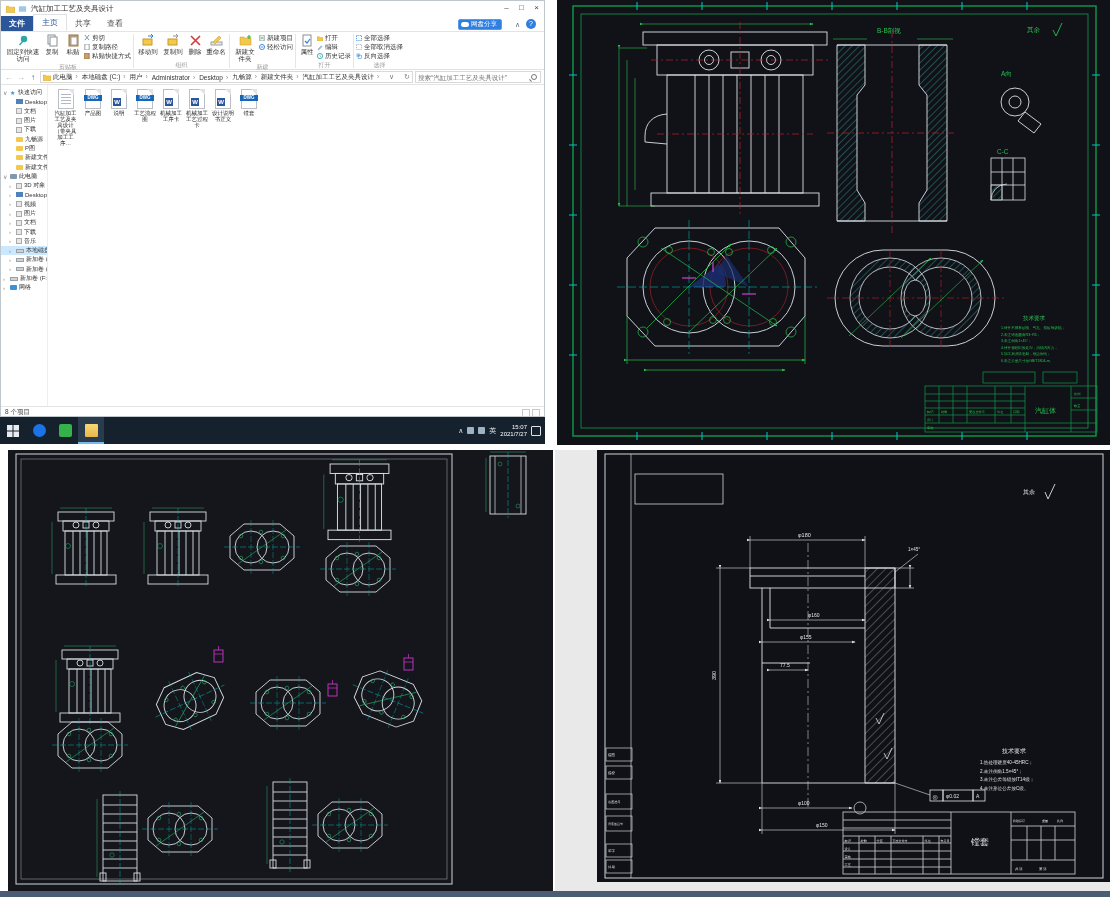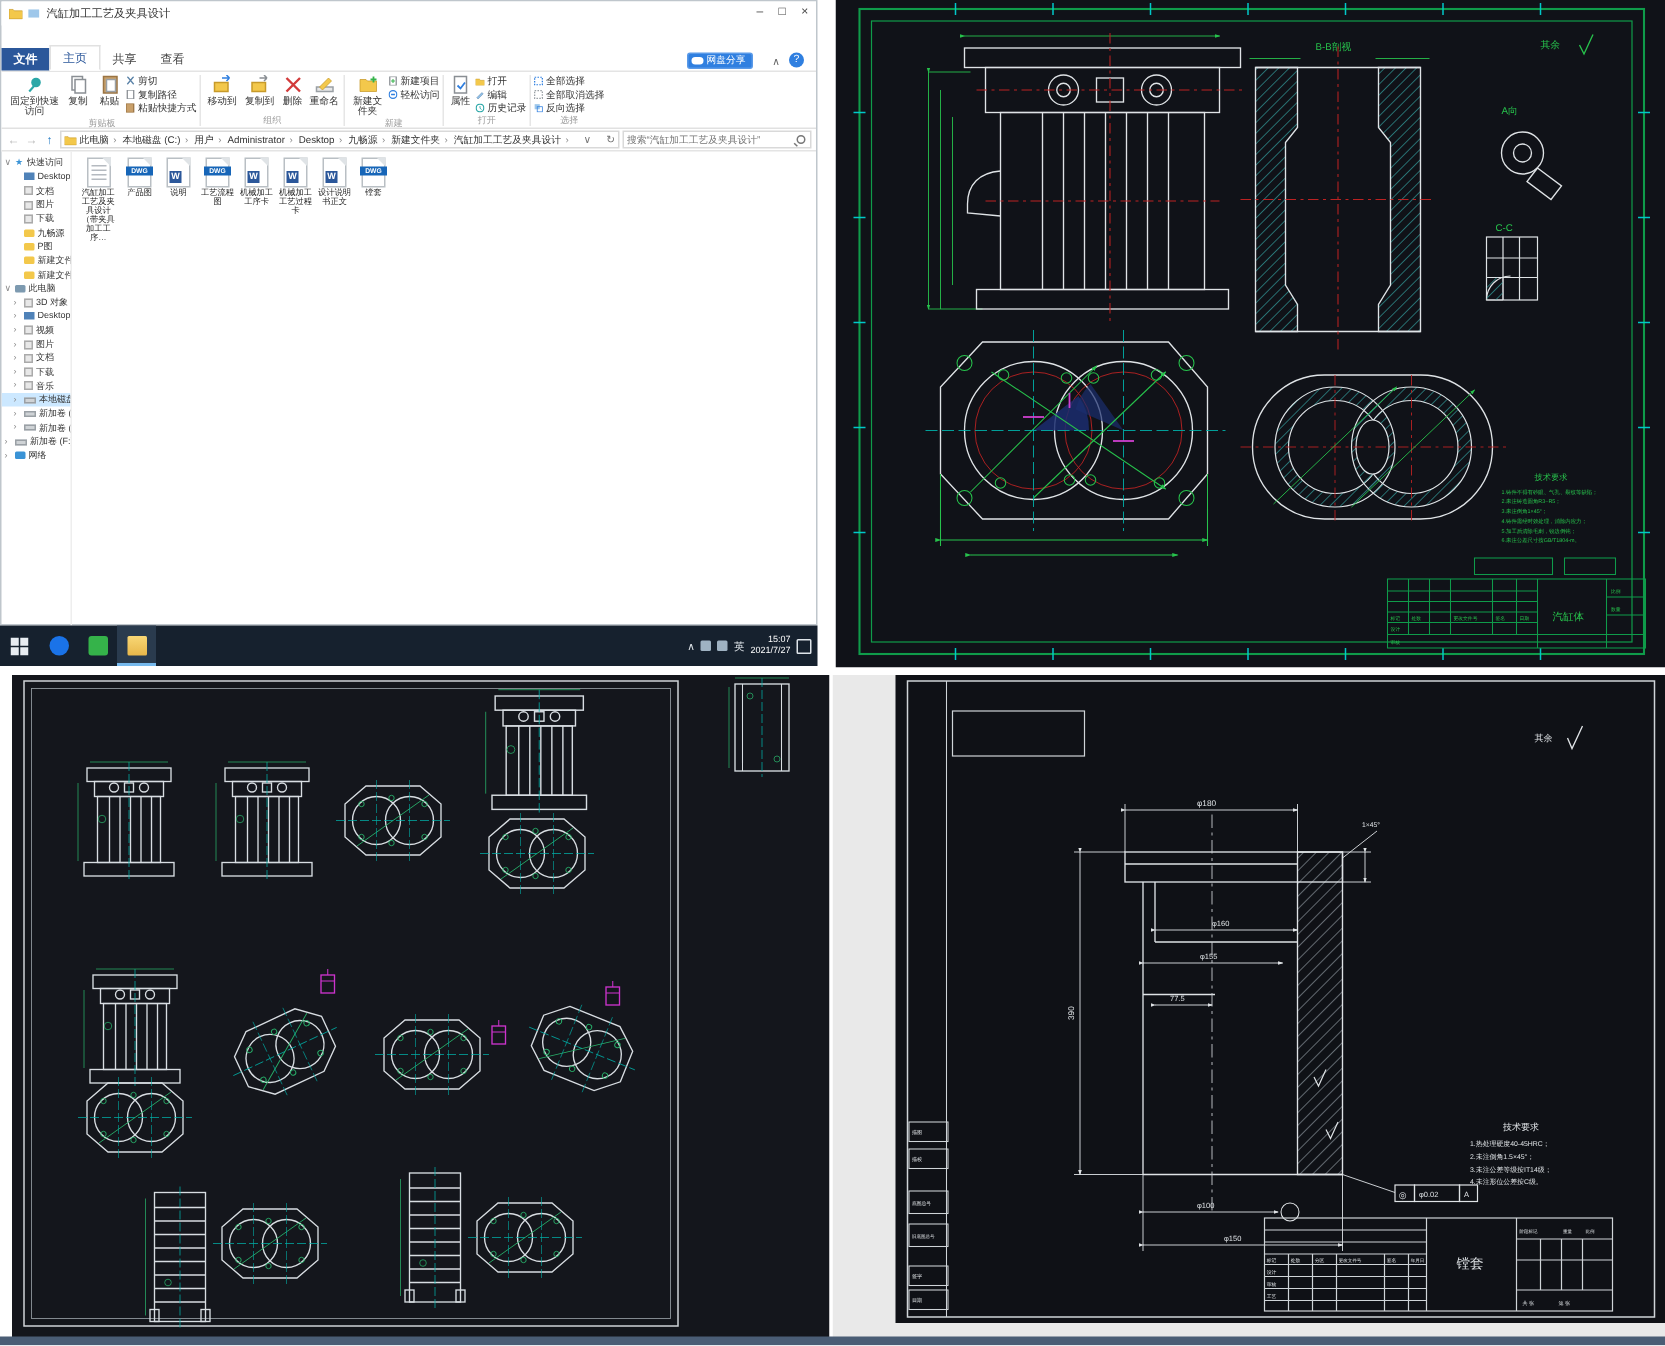--- a/index.html
+++ b/index.html
@@ -7,21 +7,21 @@
   body { font-family:"Liberation Sans","DejaVu Sans",sans-serif; }
   #stage { position:relative; width:1110px; height:897px; background:#fff; overflow:hidden; }
 
   
   #explorer { position:absolute; left:0; top:0; width:545px; height:417px; background:#fff; border:1px solid #bfc6cc; }
   .titlebar { position:relative; height:16px; background:#fff; display:flex; align-items:center; padding:0 2px; }
   .titlebar .title { font-size:7.5px; color:#333; margin-left:4px; white-space:nowrap; }
   .tb-ic { width:9px; height:8px; margin-left:3px; }
   .winctl { position:absolute; right:0; top:0; display:flex; }
   .wc { width:15px; height:14px; font-size:8px; color:#444; text-align:center; line-height:14px; }
-  .tabrow { position:relative; height:15px; background:#fff; border-bottom:1px solid #e4e4e4; display:flex; align-items:flex-end;margin-top:16px; }
+  .tabrow { position:relative; height:15px; background:#fff; border-bottom:1px solid #e4e4e4; display:flex; align-items:flex-end; }
   .tab { font-size:8px; padding:2px 8px 2px; color:#444; }
   .tab.file { background:#2b579a; color:#fff; font-weight:bold; }
   .tab.active { border:1px solid #e1e1e1; border-bottom:1px solid #fff; color:#2b579a; background:#fff; }
   .share-pill { position:absolute; right:42px; top:2px; height:11px; background:#2f7fe0; border:1px solid #5a9ae8; border-radius:2px; color:#fff; font-size:6.5px; display:flex; align-items:center; padding:0 4px 0 2px; }
   .share-pill .cloud { width:8px; height:5px; background:#fff; border-radius:3px; margin-right:2px; }
   .rib-collapse { position:absolute; right:24px; top:4px; font-size:7px; color:#666; }
   .help-q { position:absolute; right:8px; top:2px; width:10px; height:10px; border-radius:50%; background:#2f7fe0; color:#fff; font-size:7px; text-align:center; line-height:10px; }
   .ribbon { height:38px; background:#fff; border-bottom:1px solid #e1e1e1; display:flex; padding:1px 2px 0 4px; }
   .rgroup { display:flex; flex-direction:column; height:100%; }
   .rbuttons { display:flex; align-items:flex-start; flex:1; gap:1px; }

